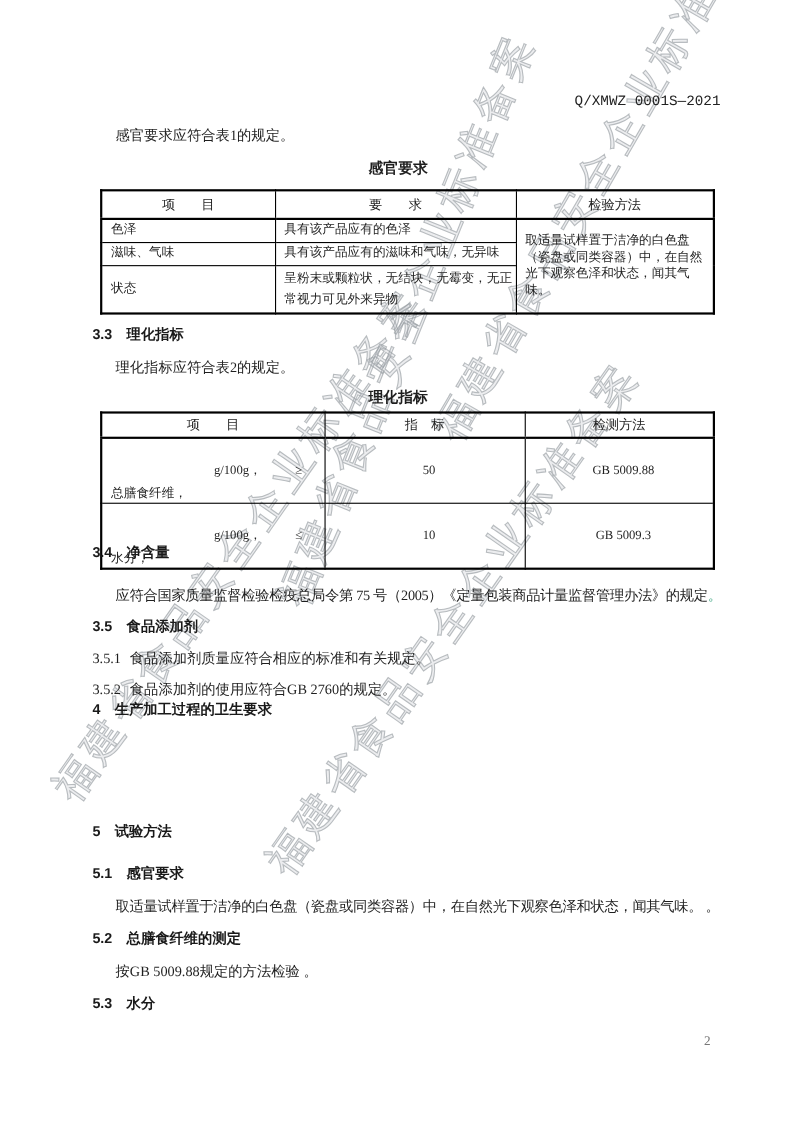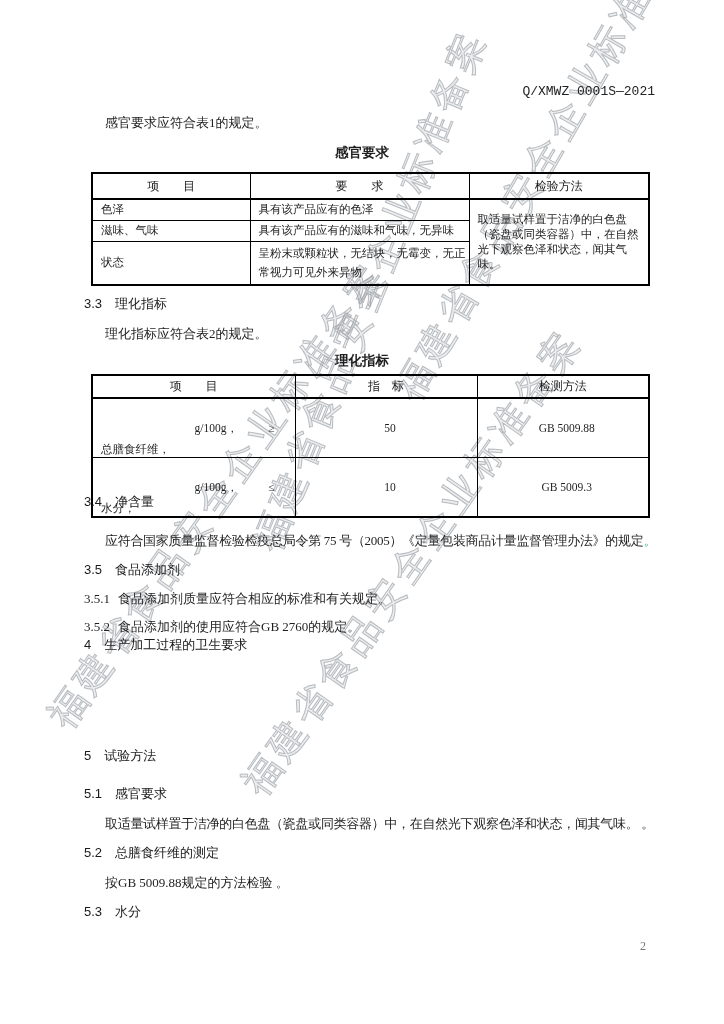--- a/index.html
+++ b/index.html
@@ -22,21 +22,21 @@
   .abs{position:absolute;}
   .doc-number{
     top:84px;right:69px;
     font-family:"Liberation Mono", monospace;font-size:13px;letter-spacing:0px;color:#222;
   }
   .body-text{font-size:13px;line-height:18px;}
   .p-indent{left:105px;}
   .p-left{left:84px;}
   .heading{
     left:84px;font-family:"Liberation Sans", sans-serif;
-    font-weight:normal;font-size:13px;color:#1a1a1a;white-space:nowrap;text-align:right;
+    font-weight:bold;font-size:13px;color:#1a1a1a;white-space:nowrap;text-align:right;
   }
   .heading .num{display:inline-block;margin-right:13px;}
   .table-title{
     left:0;width:724px;text-align:center;
     font-family:"Liberation Sans", sans-serif;font-weight:bold;font-size:13.5px;
   }
   .numline .num{display:inline-block;margin-right:8px;}
   
   table.std{
     position:absolute;left:91px;border-collapse:collapse;table-layout:fixed;

